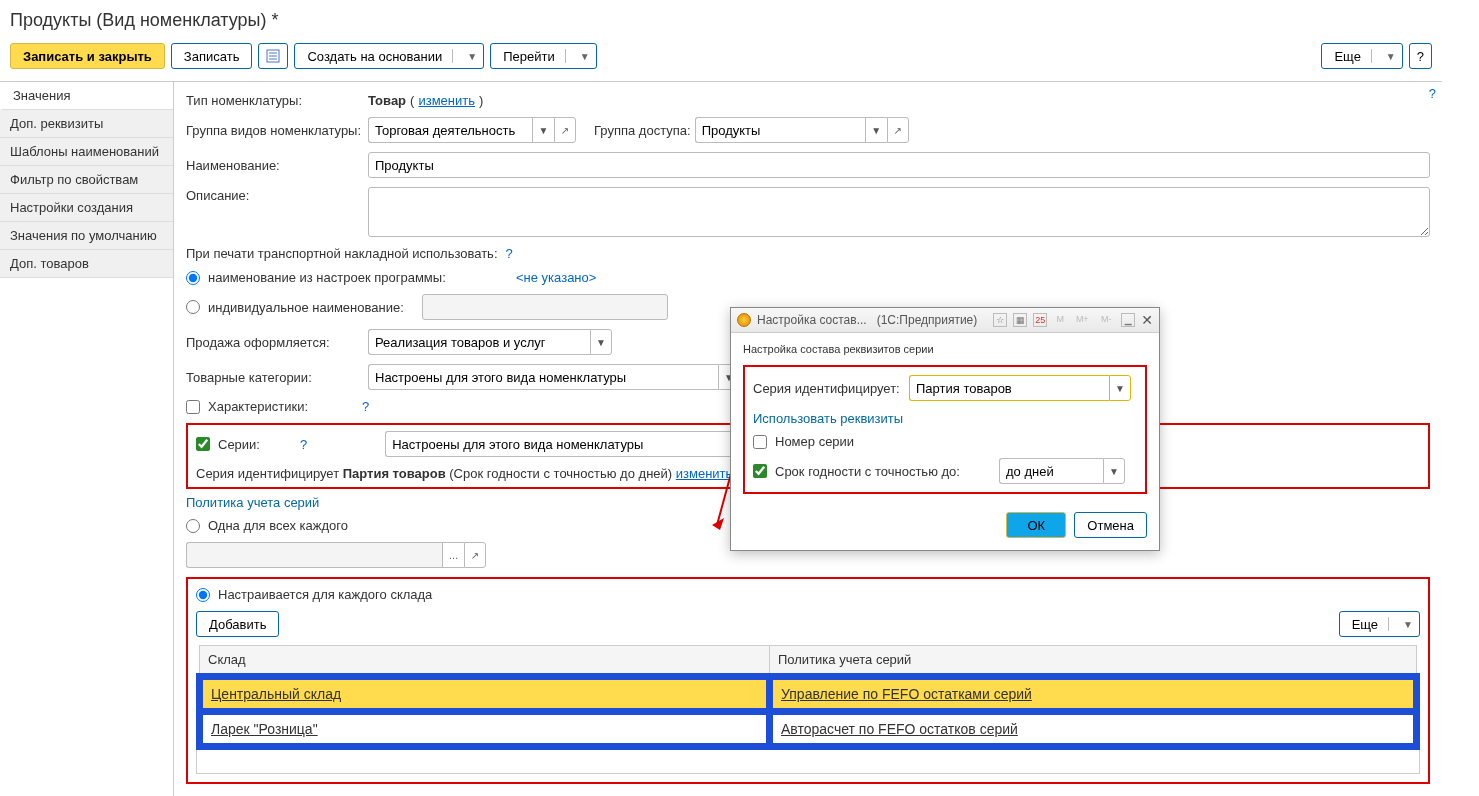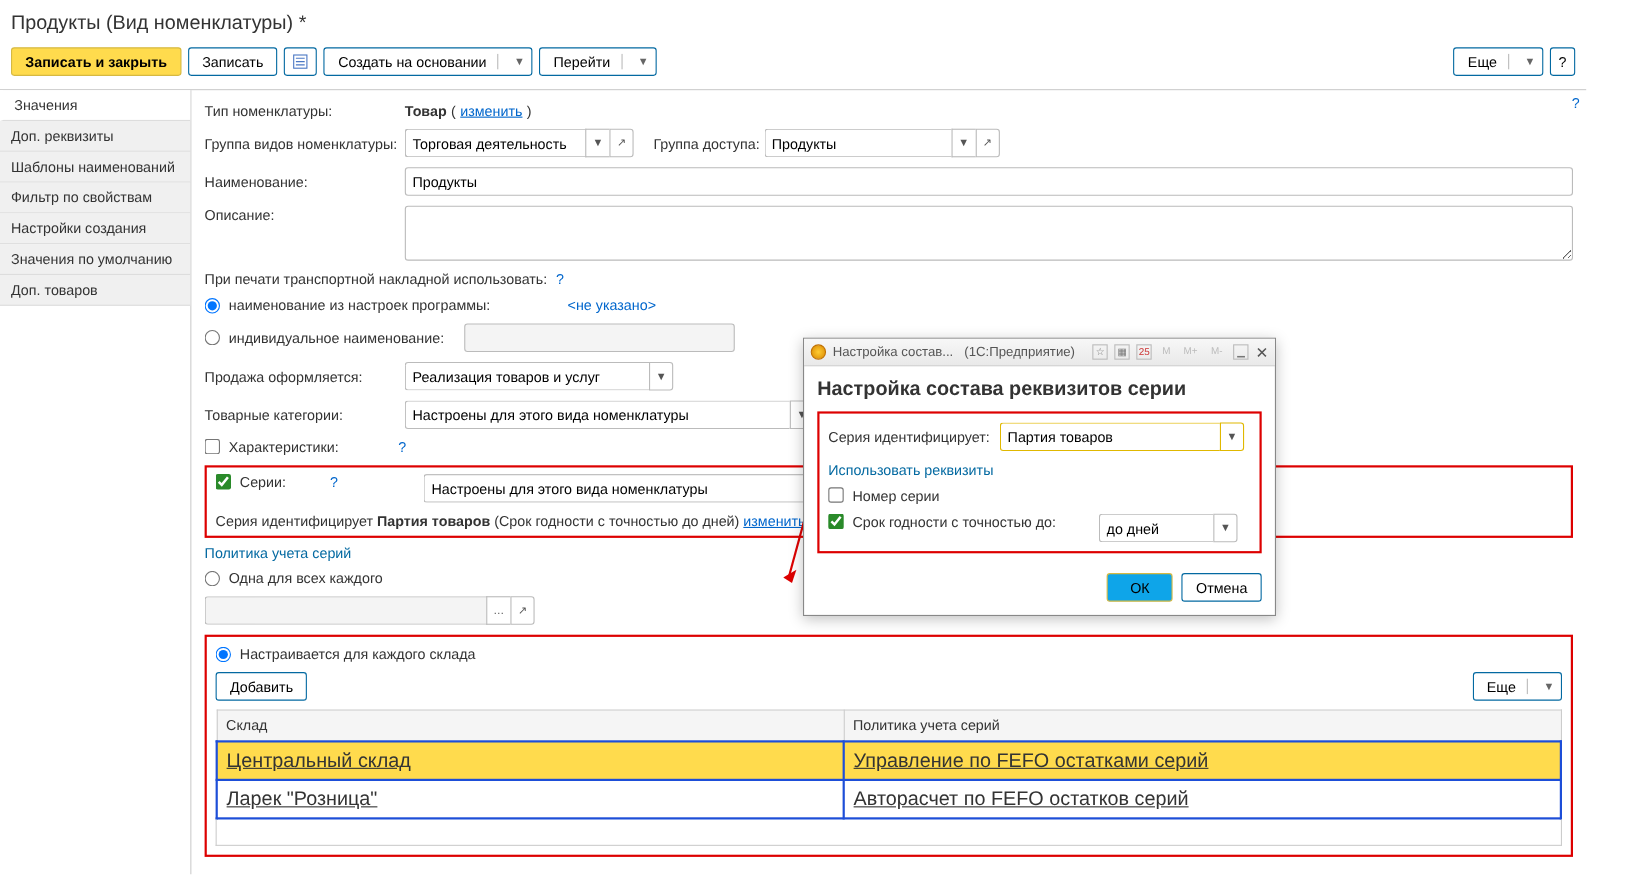--- a/index.html
+++ b/index.html
@@ -30,39 +30,39 @@
   .input { border: 1px solid #bbb; border-radius: 3px; padding: 4px 6px; font-size: 13px; height: 26px; }
   .input.full { width: 1062px; }
   .textarea { border: 1px solid #bbb; border-radius: 3px; width: 1062px; height: 50px; padding: 4px 6px; font-size: 13px; }
   .select-group { display: flex; }
   .select-group .input { border-right: none; border-radius: 3px 0 0 3px; }
   .select-group .sbtn { border: 1px solid #bbb; background: #fff; width: 22px; height: 26px; display: inline-flex; align-items: center; justify-content: center; cursor: pointer; font-size: 10px; color: #555; }
   .select-group .sbtn:not(:last-child) { border-right: none; }
   .select-group .sbtn:last-child { border-radius: 0 3px 3px 0; }
   .radio-row { display: flex; align-items: center; margin-bottom: 9px; gap: 8px; }
   .radio-row input[type=radio] { width: 14px; height: 14px; }
-  .checkbox-row { display: flex; margin-bottom: 9px; gap: 8px; }
+  .checkbox-row { display: flex; align-items: center; margin-bottom: 9px; gap: 8px; }
   .checkbox-row input[type=checkbox] { width: 14px; height: 14px; }
   .cb-green { accent-color: #2a8a2a; }
   .red-box { border: 2px solid #d00; padding: 6px 8px; margin-bottom: 6px; }
   .section-title-green { color: #0369a1; font-size: 13px; margin: 4px 0 8px; }
   .disabled-input { background: #f4f4f4; }
   .table-toolbar { display: flex; align-items: center; margin-bottom: 8px; }
   table.grid { width: 100%; border-collapse: collapse; border: 1px solid #ccc; }
   table.grid th { text-align: left; font-weight: normal; padding: 6px 8px; background: #f5f5f5; border: 1px solid #ccc; font-size: 13px; }
-  table.grid td { padding: 6px 8px; border: 2px solid #1d4ed8; font-size: 18px; text-decoration: underline; }
+  table.grid td { padding: 6px 8px; border: 7px solid #1d4ed8; font-size: 14px; text-decoration: underline; }
   table.grid tr.selected td { background: #ffdb4d; }
   .bold { font-weight: bold; }
   .popup { position: absolute; top: 225px; left: 556px; width: 430px; background: #fff; border: 1px solid #888; box-shadow: 0 3px 12px rgba(0,0,0,.25); }
   .popup-titlebar { background: linear-gradient(#f7f7f7,#e9e9e9); border-bottom: 1px solid #ccc; padding: 4px 6px; display: flex; align-items: center; gap: 6px; font-size: 12px; }
   .popup-titlebar .ttext { flex: 1; color: #555; }
   .popup-titlebar .ticon { width: 14px; height: 14px; display: inline-block; border: 1px solid #bbb; font-size: 9px; text-align: center; line-height: 12px; cursor: pointer; color: #777; }
   .popup-titlebar .close-x { border: none; font-size: 14px; color: #555; cursor: pointer; }
   .popup-body { padding: 10px 12px; }
-  .popup-heading { font-size: 18px; margin-bottom: 10px; font-weight: bold; }
+  .popup-heading { font-size: 11px; margin-bottom: 10px; }
   .popup-red-box { border: 2px solid #d00; padding: 8px; margin-bottom: 8px; }
   .popup-row { display: flex; align-items: center; margin-bottom: 10px; gap: 8px; }
   .popup-row .plbl { width: 148px; font-size: 13px; }
   .yellow-input { border: 1px solid #e0b800; }
   .popup-footer { display: flex; justify-content: flex-end; gap: 8px; padding: 0 12px 12px; }
   .btn.ok { background: #0ea5e9; border-color: #d6b942; width: 60px; justify-content: center; }
   .help-corner { position: absolute; right: 6px; top: 4px; color: #0066cc; cursor: pointer; }
   .arrow-annot { position: absolute; pointer-events: none; }
   .open-icon { font-size: 11px; }
   .list-icon-svg { width: 14px; height: 14px; }

